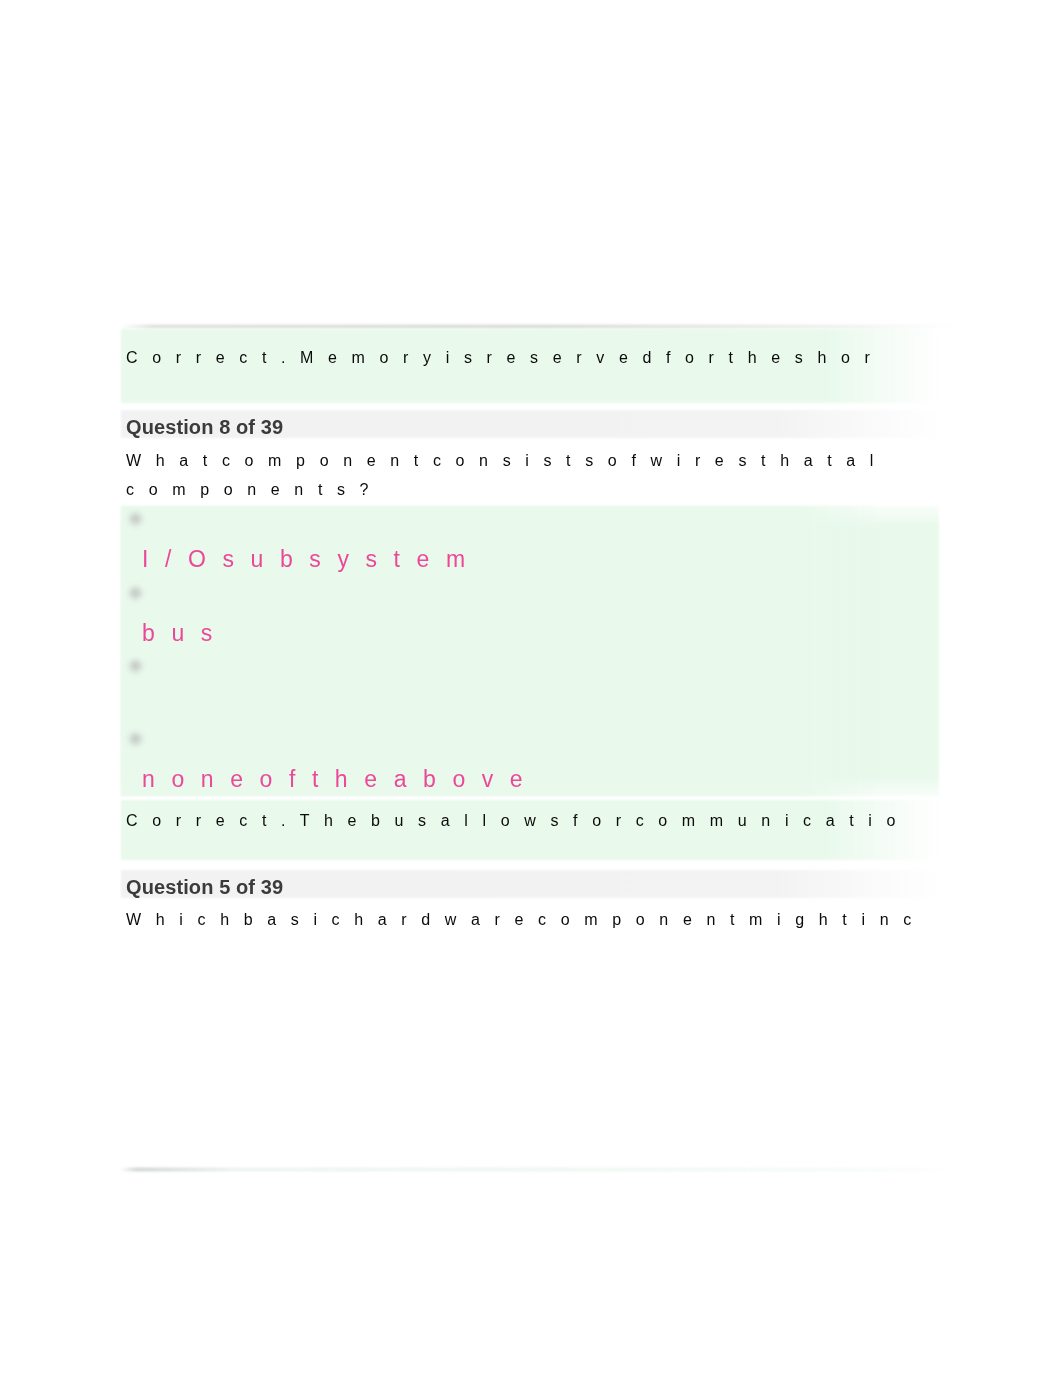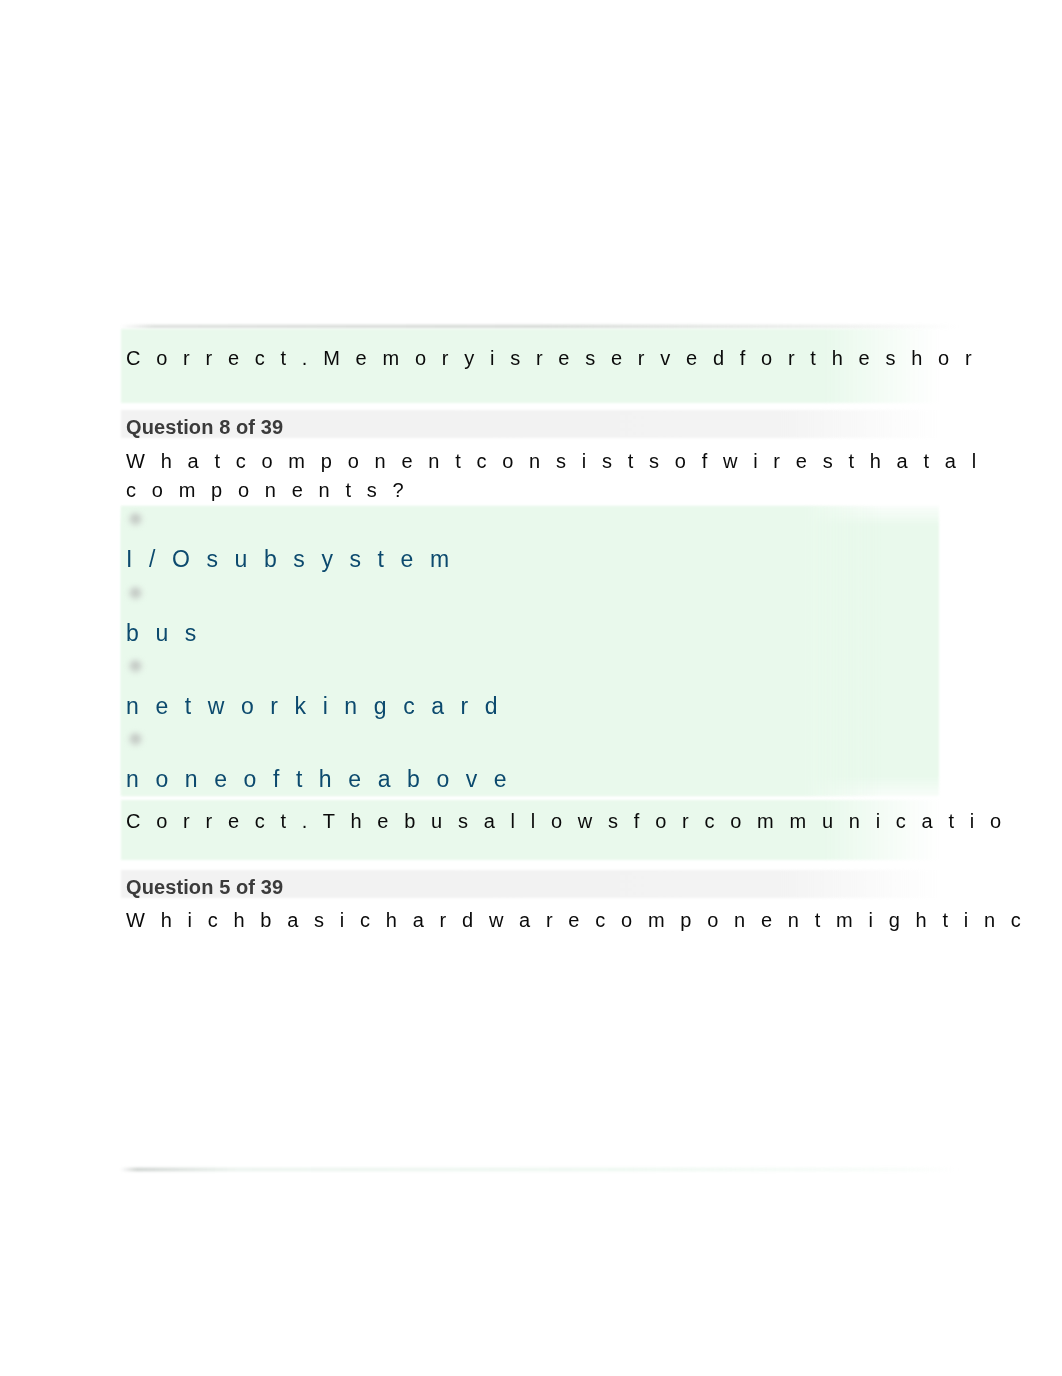--- a/index.html
+++ b/index.html
@@ -71,43 +71,44 @@
         rgba(225,244,231,0.25) 94%,
         rgba(255,255,255,0) 100%);
     filter: blur(1.4px);
   }
 
   
   .txt {
     position: absolute;
     white-space: nowrap;
     color: #0b0b0b;
-    font-size: 20px;
+    font-size: 16px;
     letter-spacing: 5.1px;
     line-height: 30px;
     filter: blur(0.35px);
   }
   .qhdr {
     position: absolute;
     white-space: nowrap;
     color: #3b3b3b;
     font-size: 20px;
     font-weight: bold;
     letter-spacing: 0.1px;
     line-height: 24px;
     filter: blur(0.35px);
   }
   .opt {
     position: absolute;
     white-space: nowrap;
-    color: #0c4a6e;
+    color: #ec4899;
     font-size: 23px;
     letter-spacing: 5.1px;
     line-height: 30px;
     filter: blur(0.35px);
+    margin-left: 16px;
   }
 
   
   .radio {
     position: absolute;
     width: 15px;
     height: 15px;
     border-radius: 50%;
     background: radial-gradient(circle at 50% 45%,
         rgba(176,178,176,0.85) 0%,
@@ -140,21 +141,20 @@
   <div class="hl hl-fade-tb" style="left:121px; top:506px; width:818px; height:290px;"></div>
   <div class="hl" style="left:121px; top:506px; width:760px; height:290px; background:linear-gradient(to right,#e9f9ec 0%,#e9f9ec 90%,rgba(233,249,236,0) 100%);"></div>
 
   <div class="radio" style="left:128px; top:512px;"></div>
   <div class="opt" style="left:126px; top:544px;">I / O   s u b s y s t e m</div>
 
   <div class="radio" style="left:128px; top:586px;"></div>
   <div class="opt" style="left:126px; top:618px;">b u s</div>
 
   <div class="radio" style="left:128px; top:659px;"></div>
-  <div class="opt" style="left:126px; top:691px;">n e t w o r k i n g   c a r d</div>
 
   <div class="radio" style="left:128px; top:732px;"></div>
   <div class="opt" style="left:126px; top:764px;">n o n e   o f   t h e   a b o v e</div>
 
   <div class="hl hl-fade-r" style="left:121px; top:800px; width:818px; height:60px;"></div>
 
   <div class="txt" style="left:126px; top:806px;">C o r r e c t .   T h e   b u s   a l l o w s   f o r   c o m m u n i c a t i o</div>
 
 
   <div class="qband" style="left:121px; top:870px; width:818px; height:28px;"></div>

